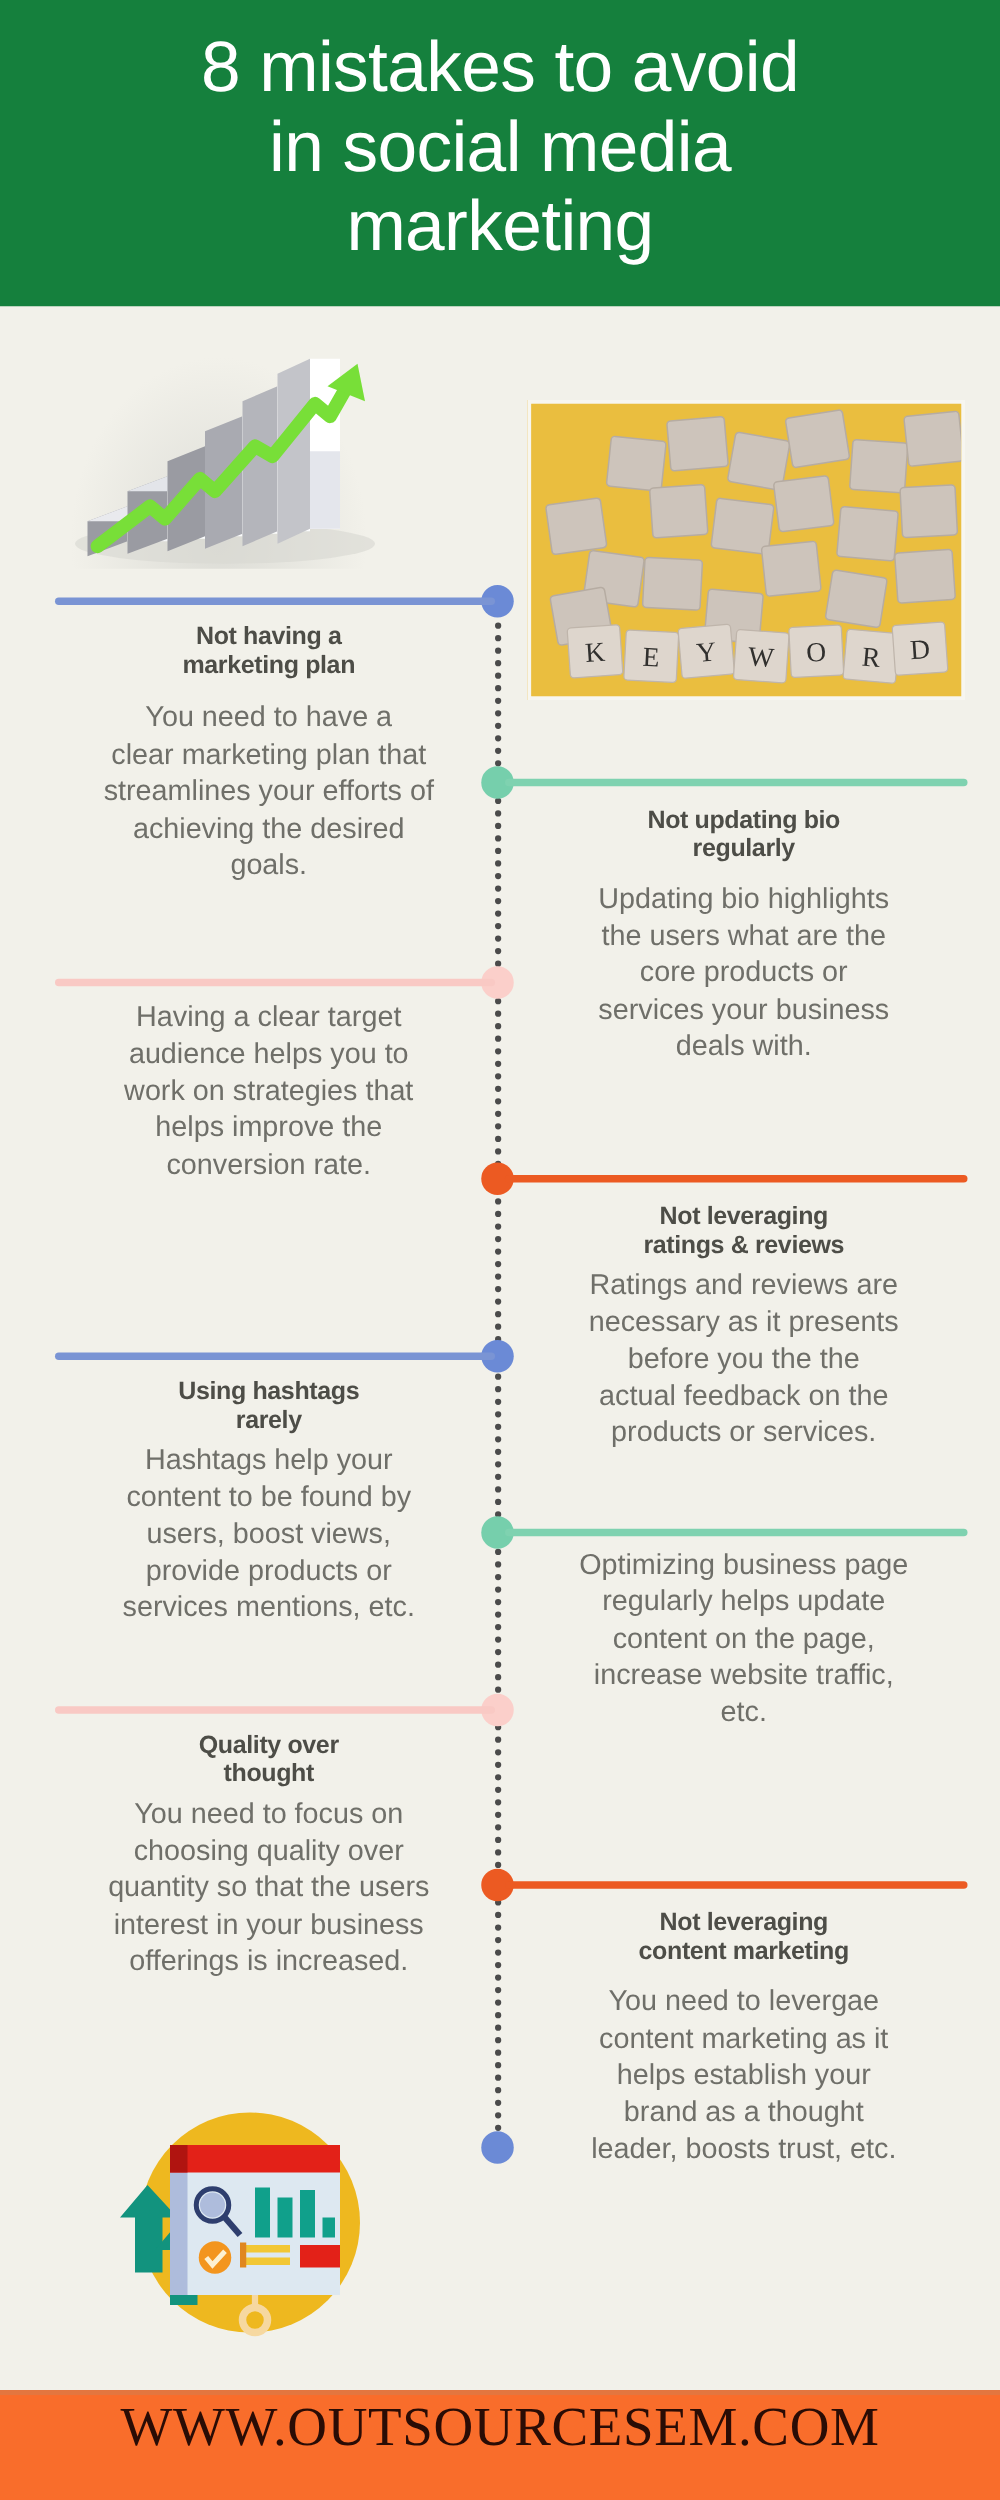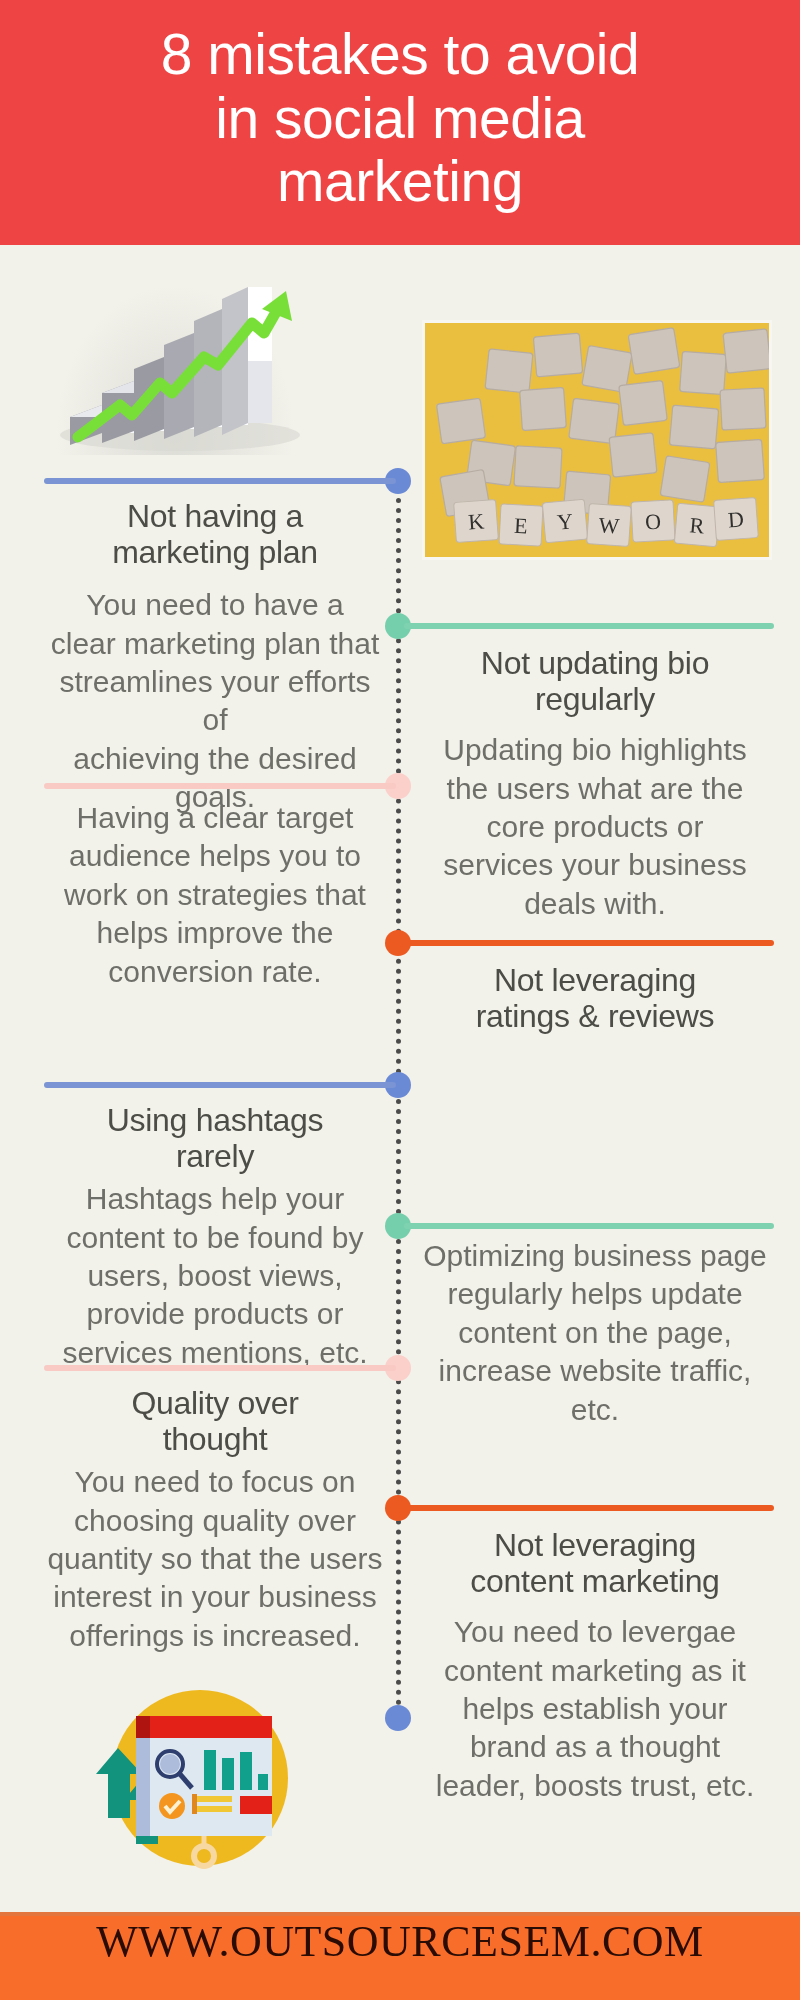--- a/index.html
+++ b/index.html
@@ -16,21 +16,21 @@
     background: #f2f1ea;
     overflow: hidden;
   }
 
   
   .header {
     position: absolute;
     left: 0; top: 0;
     width: 800px;
     height: 245px;
-    background: #ef4444;
+    background: #15803d;
     display: flex;
     align-items: center;
     justify-content: center;
   }
   .header-title {
     color: #ffffff;
     font-size: 57px;
     line-height: 1.12;
     text-align: center;
     letter-spacing: -0.5px;
@@ -81,30 +81,30 @@
     top: 0;
     height: 6px;
     border-radius: 3px;
   }
   .sect-left  { left: 34px;  width: 362px; text-align: center; }
   .sect-left .rule  { left: 10px; right: 0; }
   .sect-right { left: 404px; width: 382px; text-align: center; }
   .sect-right .rule { left: 0; right: 12px; }
 
   .sect h3 {
-    font-size: 32px;
-    font-weight: 400;
+    font-size: 20px;
+    font-weight: 700;
     line-height: 1.13;
     color: #4d4d47;
     letter-spacing: -0.3px;
     padding: 0 16px;
     white-space: pre-line;
   }
   .sect p {
-    font-size: 30px;
+    font-size: 23px;
     line-height: 1.28;
     color: #6f6f69;
     padding: 0 12px;
     white-space: pre-line;
     font-weight: 300;
   }
   .sect-left h3  { margin-top: 20px; }
   .sect-right h3 { margin-top: 22px; }
   .sect-left p   { margin-top: 16px; }
   .sect-right p  { margin-top: 14px; }
@@ -277,20 +277,25 @@
 audience helps you to
 work on strategies that
 helps improve the
 conversion rate.</p>
   </div>
 
   <div class="sect sect-right" style="top:940px">
     <div class="rule" style="background:#ec5a22"></div>
     <h3>Not leveraging
 ratings &amp; reviews</h3>
+    <p style="margin-top:6px">Ratings and reviews are
+necessary as it presents
+before you the the
+actual feedback on the
+products or services.</p>
   </div>
 
   <div class="sect sect-left" style="top:1082px">
     <div class="rule" style="background:#7a94d4"></div>
     <h3>Using hashtags
 rarely</h3>
     <p style="margin-top:6px">Hashtags help your
 content to be found by
 users, boost views,
 provide products or

